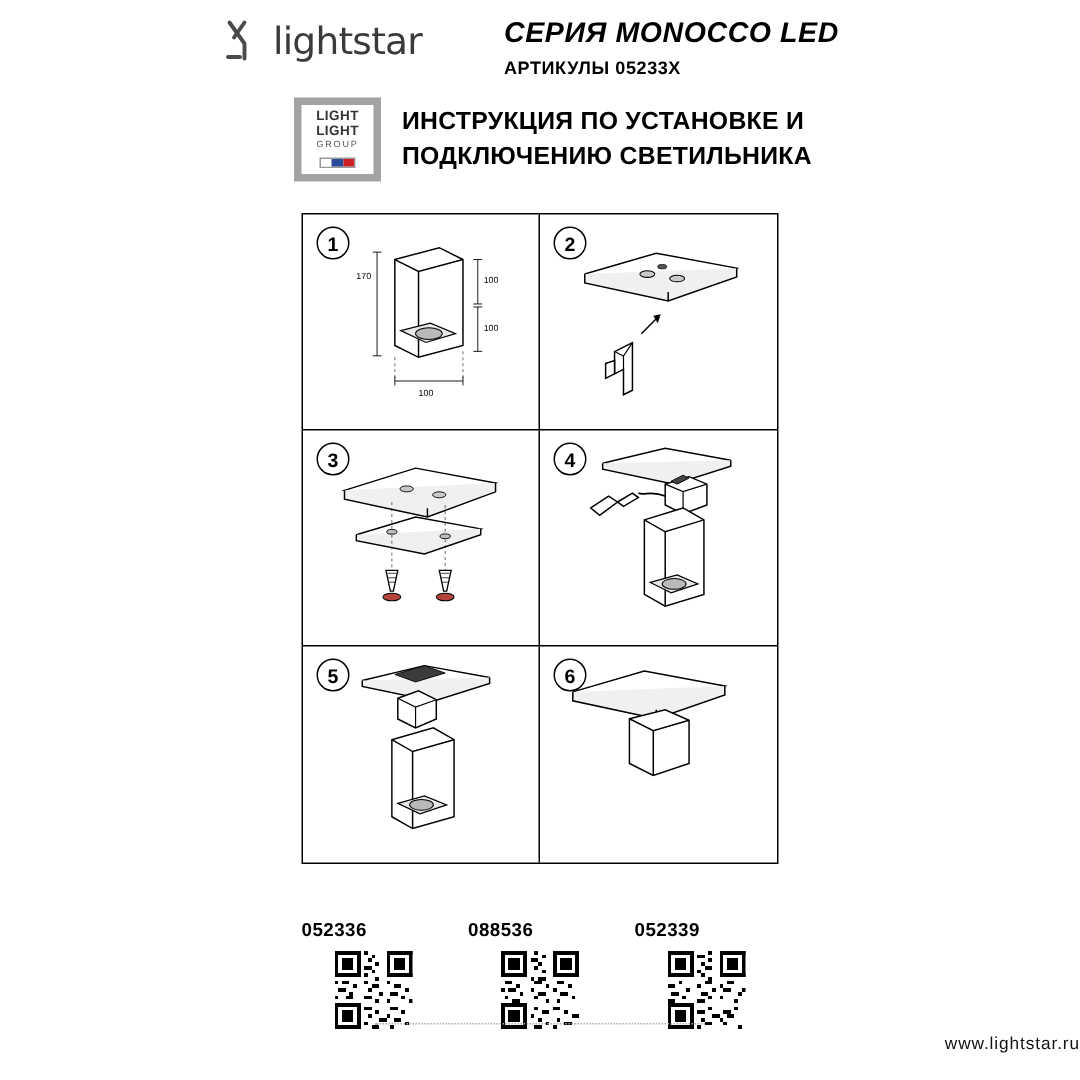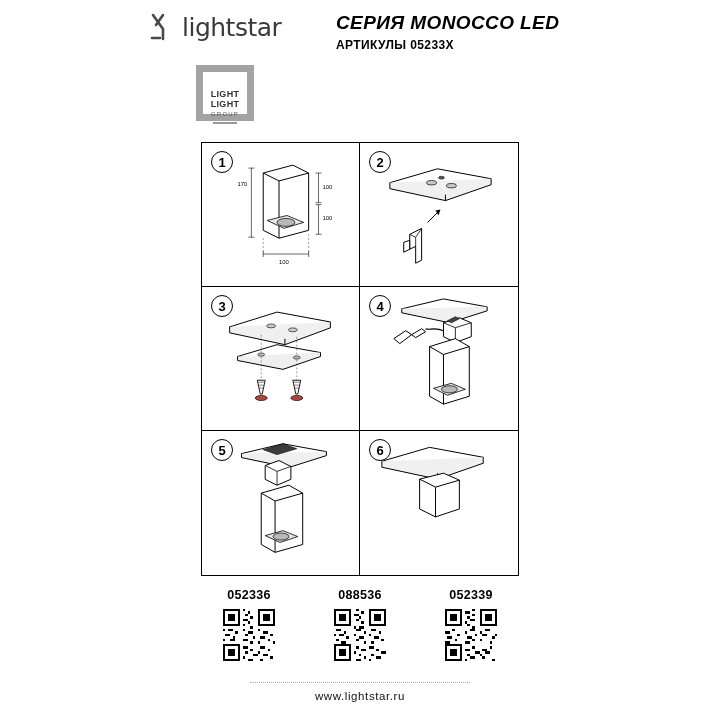--- a/index.html
+++ b/index.html
@@ -79,27 +79,27 @@
     top: 62px;
     width: 720px;
     height: 62px;
   }
   .logo-box {
     position: absolute;
     left: 196px;
     top: 3px;
     width: 58px;
     height: 56px;
-    border: 7px solid #a3a3a3;
+    border: 5px solid #a3a3a3;
     box-sizing: border-box;
     display: flex;
     flex-direction: column;
     align-items: center;
     justify-content: flex-start;
-    padding-top: 17px;
+    padding-top: 2px;
   }
   .logo-box .l1, .logo-box .l2, .logo-box .l3 {
     font-size: 9px;
     font-weight: bold;
     line-height: 10px;
     letter-spacing: 0.3px;
     color: #333;
   }
   .logo-box .l3 { font-size: 6px; font-weight: normal; letter-spacing: 1.2px; color:#555;}
   .logo-box .flag {
@@ -173,21 +173,21 @@
     position: absolute;
     left: 201px;
     top: 588px;
     width: 318px;
     height: 80px;
     display: flex;
     justify-content: space-between;
   }
   .code-item {
     width: 96px;
-    text-align: center;
+    margin-top: 25px;
   }
   .code-num {
     font-size: 12.5px;
     font-weight: bold;
     letter-spacing: 0.3px;
     margin-bottom: 7px;
   }
   .qr {
     width: 52px;
     height: 52px;
@@ -195,21 +195,21 @@
     position: relative;
   }
   .qr svg { display: block; }
 
   
   .footer {
     position: absolute;
     left: 0;
     top: 690px;
     width: 720px;
-    text-align: center;
+    text-align: right;
     font-size: 11.5px;
     letter-spacing: 0.6px;
     color: #111;
   }
   .footer .dotted {
     position: absolute;
     left: 250px;
     top: -8px;
     width: 220px;
     border-top: 1px dotted #aaa;
@@ -240,20 +240,24 @@
   <div class="subheader">
     <div class="logo-box">
       <span class="l1">LIGHT</span>
       <span class="l2">LIGHT</span>
       <span class="l3">GROUP</span>
       <span class="flag">
           <i class="w"></i>
           <i class="b"></i>
           <i class="r"></i>
         </span>
+    </div>
+    <div class="instr">
+      <div>ИНСТРУКЦИЯ ПО УСТАНОВКЕ И</div>
+      <div>ПОДКЛЮЧЕНИЮ СВЕТИЛЬНИКА</div>
     </div>
   </div>
 
   <div class="grid">
 
     <div class="cell">
       <div class="step-num">1</div>
       <svg class="art" viewBox="0 0 159 144">
 
         <line x1="50" y1="25" x2="50" y2="95" stroke="#000" stroke-width="0.6"></line>

